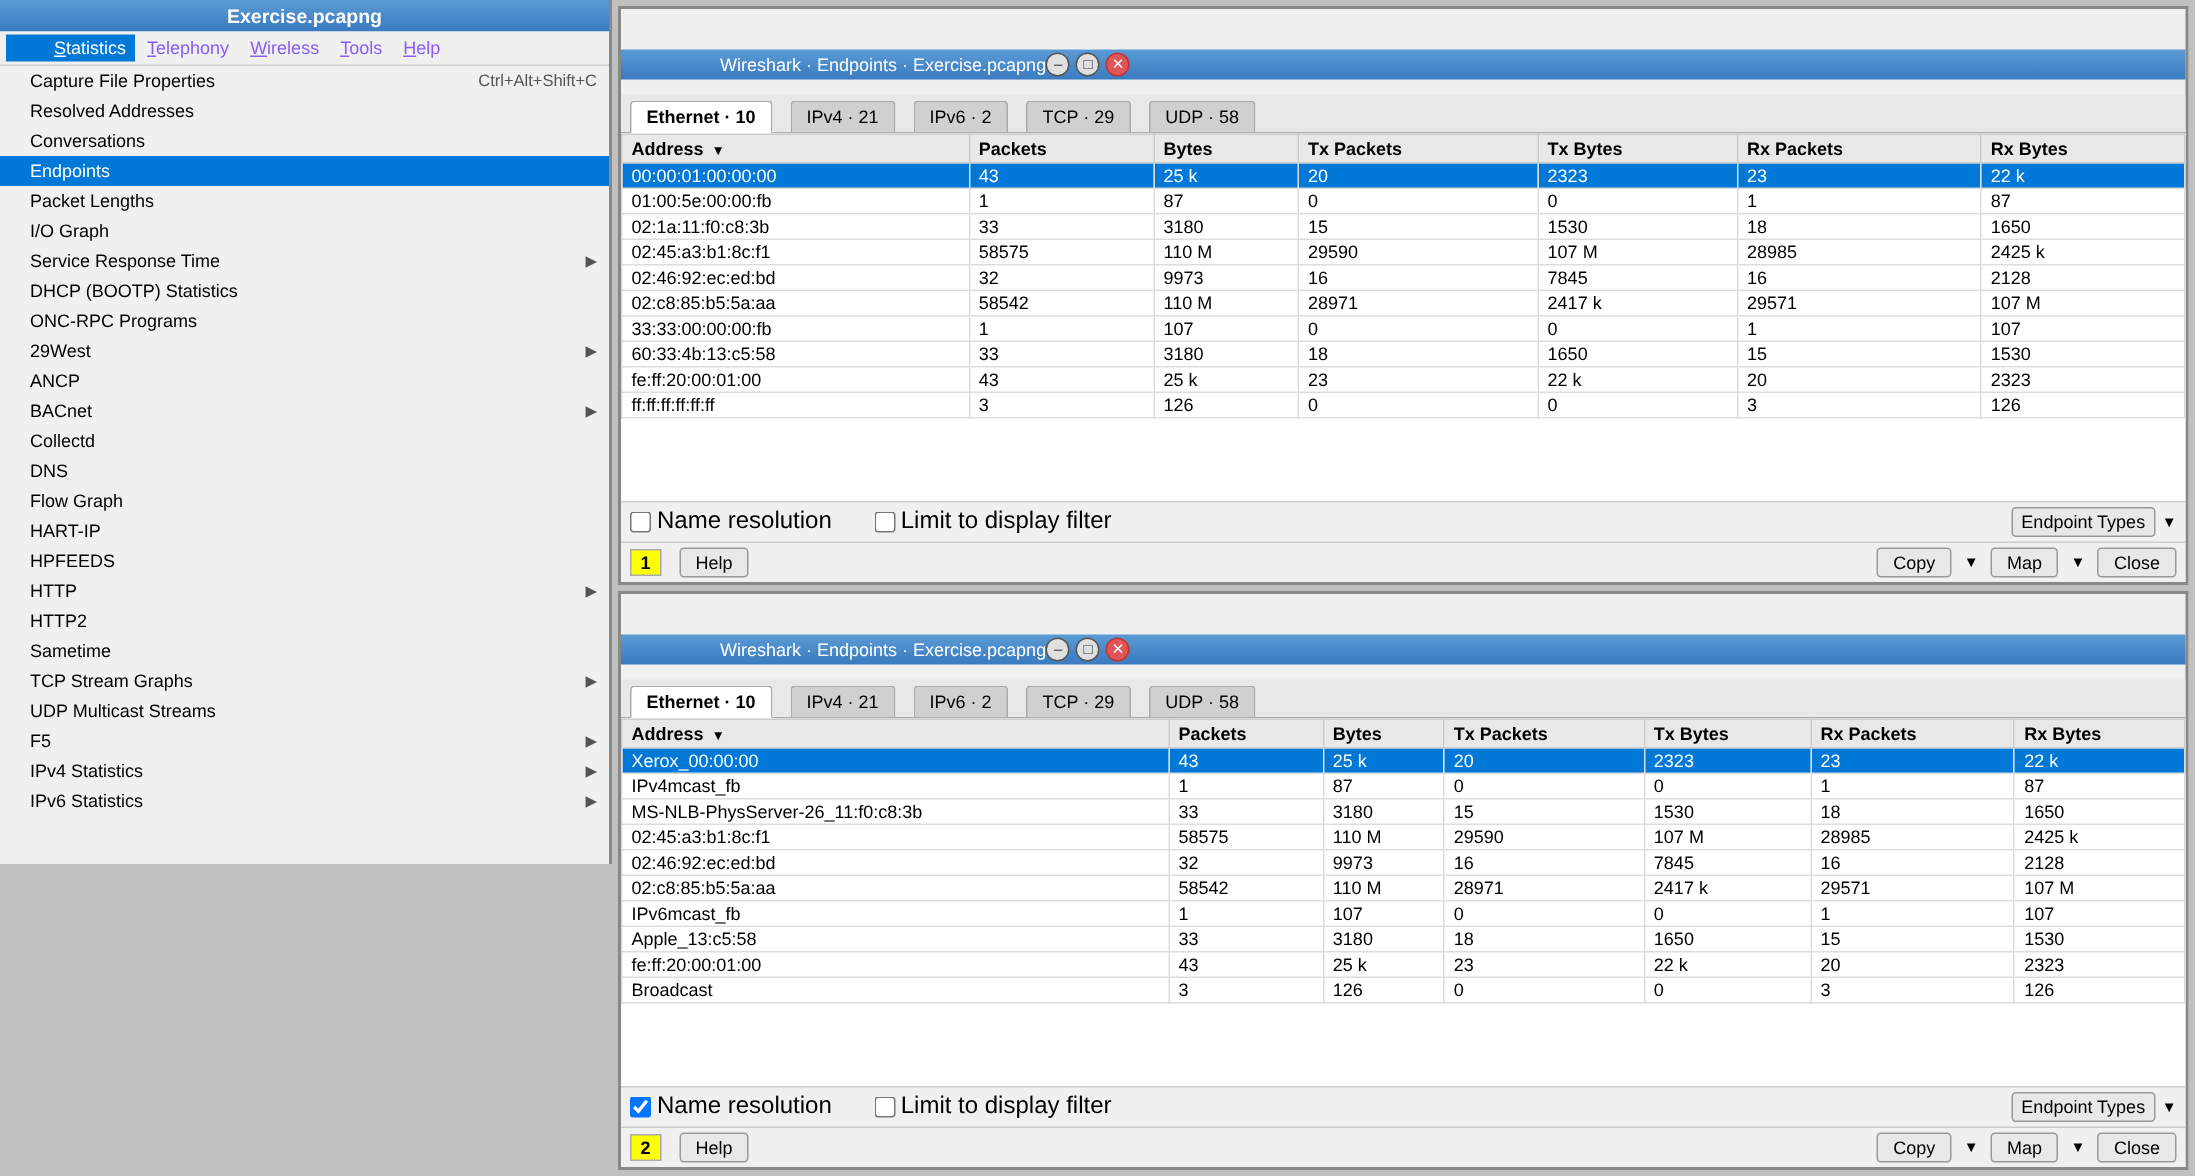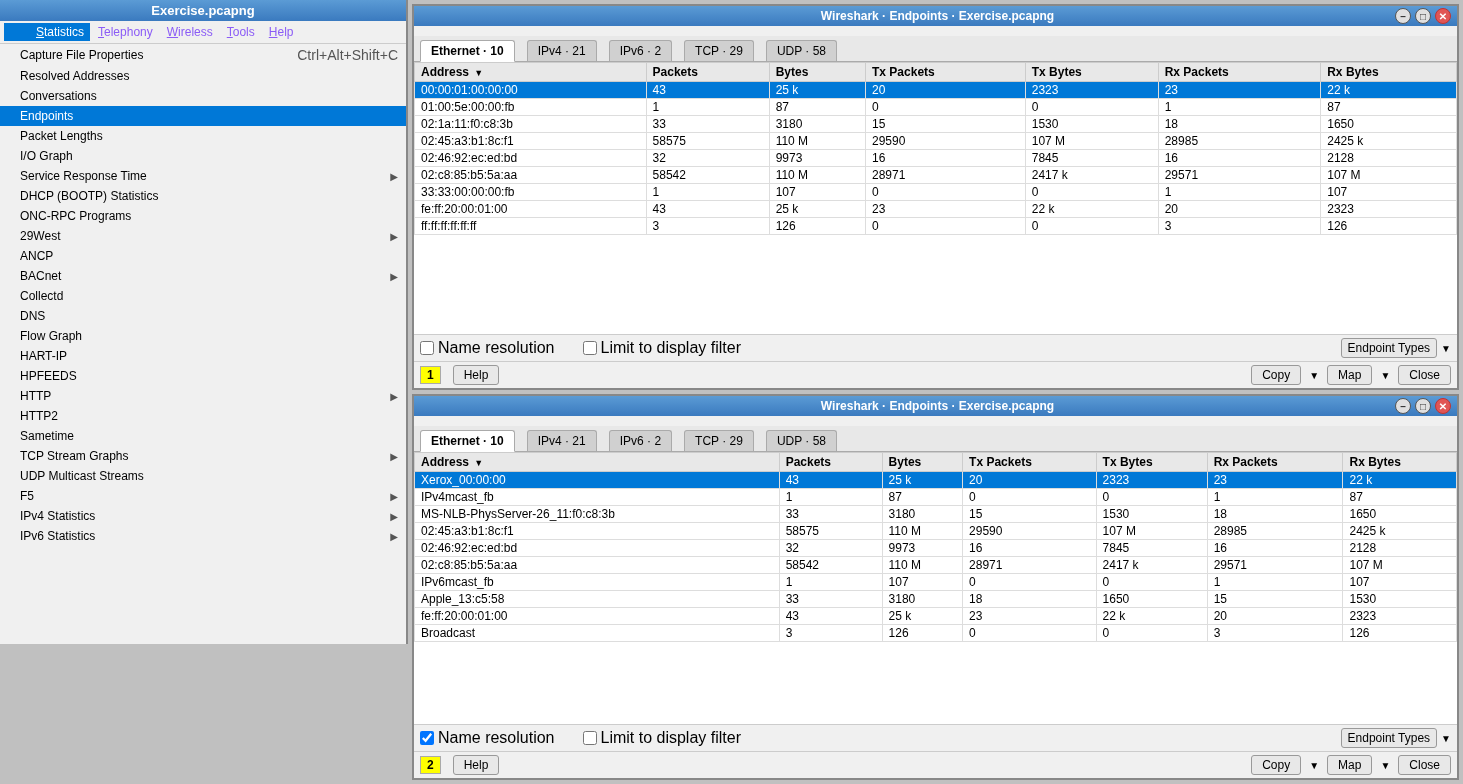--- a/index.html
+++ b/index.html
@@ -2,21 +2,21 @@
 <html><head>
   <meta charset="utf-8">
   <style>
     * { box-sizing: border-box; margin: 0; padding: 0; }
     body { font-family: 'Arial', sans-serif; font-size: 12px; background: #c0c0c0; display: flex; width: 1463px; height: 784px; overflow: hidden; }
 
     
     .left-panel {
       width: 408px;
       min-width: 408px;
-      height: 644px;
+      height: 576px;
       background: #f0f0f0;
       border-right: 2px solid #888;
       display: flex;
       flex-direction: column;
     }
     .left-title-bar {
       background: linear-gradient(to bottom, #5b9bd5, #3a7abf);
       color: white;
       text-align: center;
       padding: 3px 0;
@@ -44,41 +44,42 @@
       padding: 3px 8px 3px 20px;
       cursor: pointer;
       font-size: 12px;
       display: flex;
       justify-content: space-between;
       align-items: center;
       color: #000;
     }
     .menu-list-item.selected { background: #0078d7; color: white; }
     .menu-list-item .arrow { font-size: 10px; color: #555; }
-    .shortcut { color: #555; font-size: 14px; margin-left: auto; }
+    .shortcut { color: #555; font-size: 11px; margin-left: auto; }
 
     
     .ws-window {
       flex: 1;
       background: #f0f0f0;
       border: 2px solid #888;
       display: flex;
       flex-direction: column;
     }
     .ws-title-bar {
       background: linear-gradient(to bottom, #5b9bd5, #3a7abf);
       color: white;
       text-align: center;
       padding: 3px 0;
       font-size: 12px;
-      font-weight: bold;
+      font-weight: normal;
       display: flex;
       align-items: center;
-      justify-content: space-between;
+      justify-content: flex-start;
       padding: 2px 6px;
+      margin-top: 27px;
     }
     .ws-title-buttons { display: flex; gap: 4px; align-items: center; }
     .ws-title-btn {
       width: 16px; height: 16px;
       border-radius: 50%;
       border: 1px solid #555;
       cursor: pointer;
       display: flex; align-items: center; justify-content: center;
       font-size: 10px;
       background: #e0e0e0;
@@ -366,20 +367,29 @@
             <tr>
               <td>33:33:00:00:00:fb</td>
               <td>1</td>
               <td>107</td>
               <td>0</td>
               <td>0</td>
               <td>1</td>
               <td>107</td>
             </tr>
             <tr>
+              <td>60:33:4b:13:c5:58</td>
+              <td>33</td>
+              <td>3180</td>
+              <td>18</td>
+              <td>1650</td>
+              <td>15</td>
+              <td>1530</td>
+            </tr>
+            <tr>
               <td>fe:ff:20:00:01:00</td>
               <td>43</td>
               <td>25 k</td>
               <td>23</td>
               <td>22 k</td>
               <td>20</td>
               <td>2323</td>
             </tr>
             <tr>
               <td>ff:ff:ff:ff:ff:ff</td>

